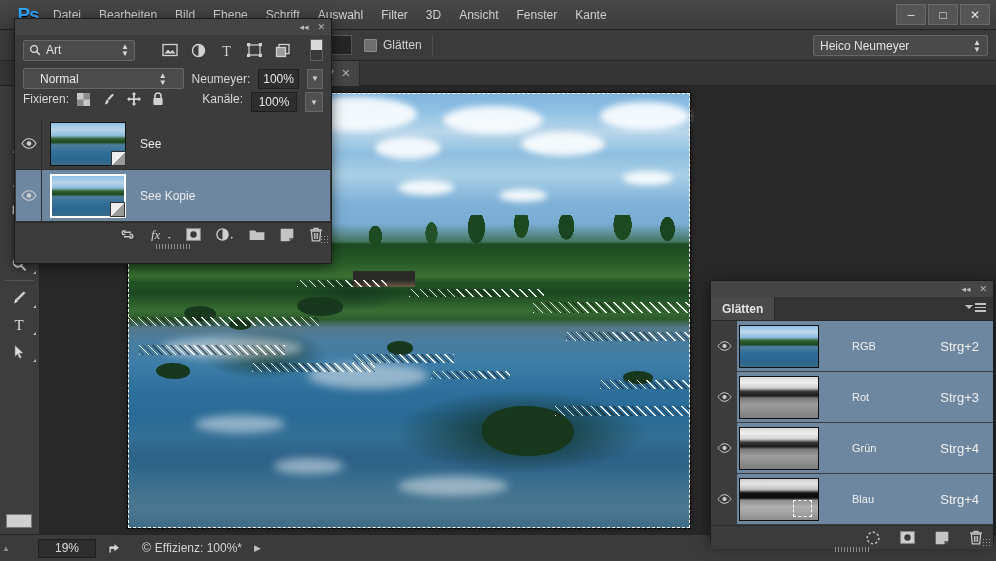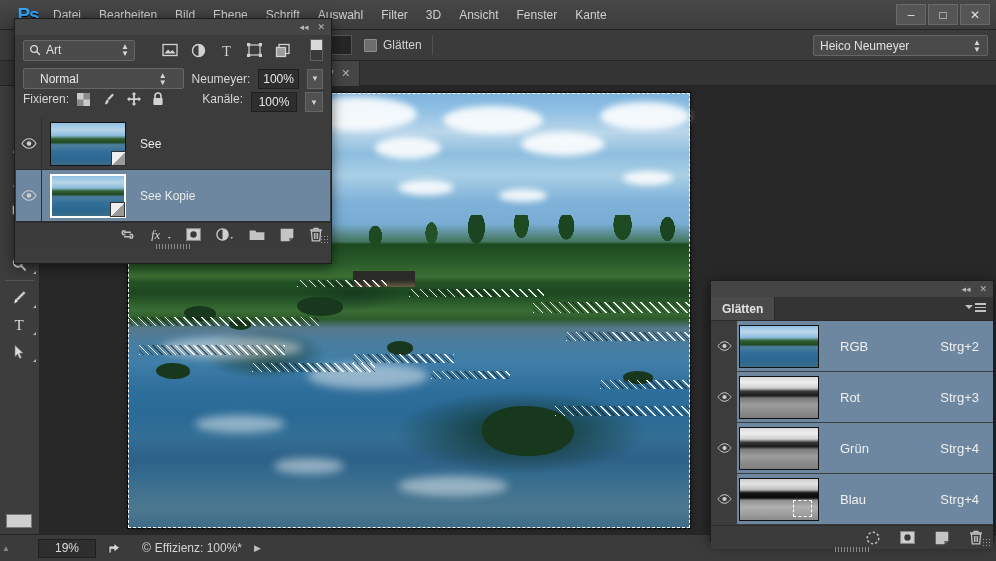--- a/index.html
+++ b/index.html
@@ -375,21 +375,21 @@
       #d9d9d9 0%, #eeeeee 13%, #cfcfcf 27%,
       #3a3a3a 35%, #1a1a1a 45%,
       #7a7a7a 52%, #9d9d9d 68%, #8b8b8b 85%, #7e7e7e 100%);
   }
   .ch-gray.dark {
     background: linear-gradient(to bottom,
       #cccccc 0%, #e4e4e4 12%, #bdbdbd 26%,
       #141414 34%, #0b0b0b 46%,
       #8f8f8f 52%, #b0b0b0 68%, #9e9e9e 86%, #8a8a8a 100%);
   }
-  .ch-name { margin-left: 21px; font-size: 13px; color: #f0f0f0; }
+  .ch-name { margin-left: 33px; font-size: 11px; color: #f0f0f0; }
   .ch-shortcut { margin-left: auto; margin-right: 14px; font-size: 13px; color: #f0f0f0; }
   .ch-footer {
     height: 24px; background: #3b3b3b; border-top: 1px solid #2c2c2c;
     display: flex; align-items: center; justify-content: flex-end;
     padding-right: 10px; gap: 20px; position: relative;
   }
   .cursor-marquee {
     position: absolute; right: 6px; bottom: 3px; width: 19px; height: 17px;
     border: 1.3px dashed #fff;
   }

